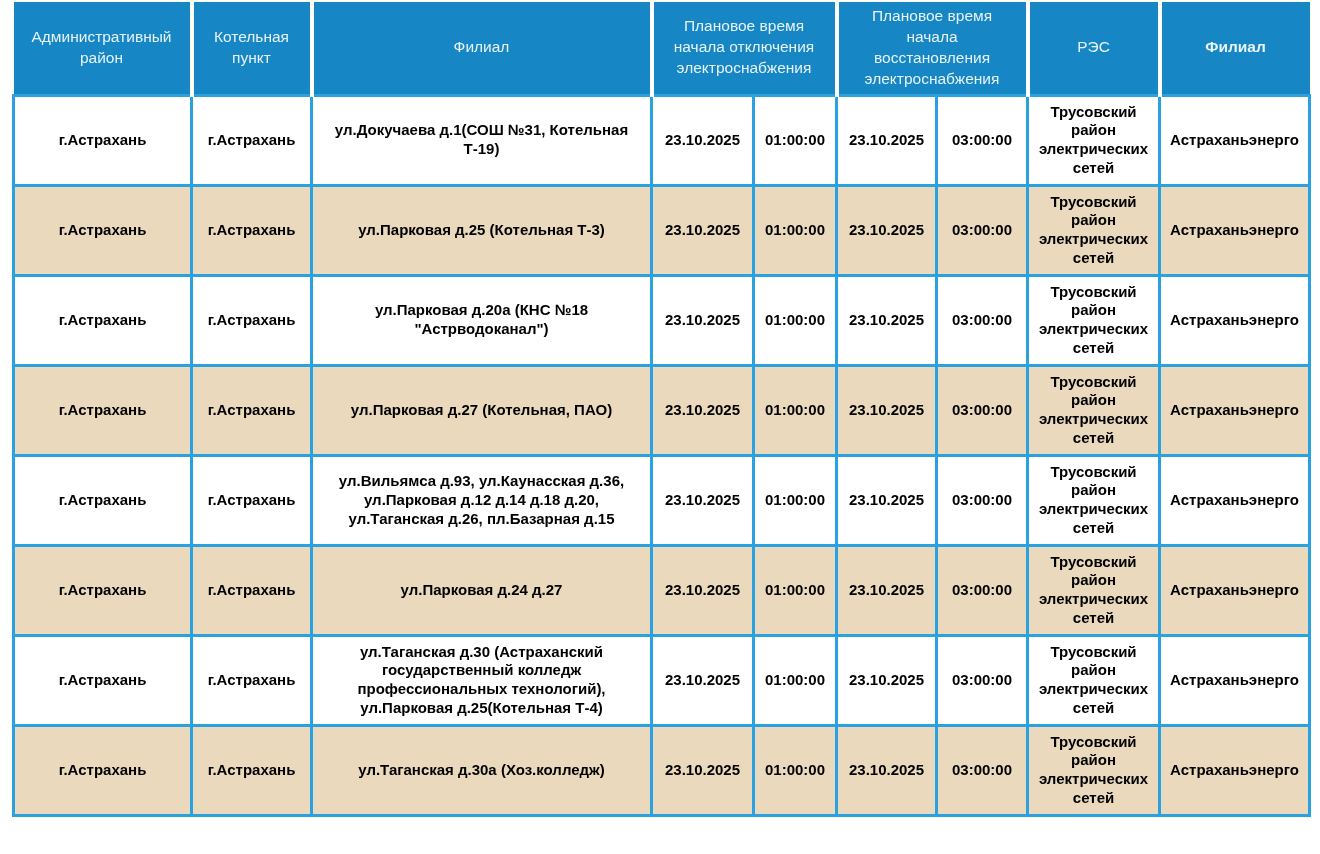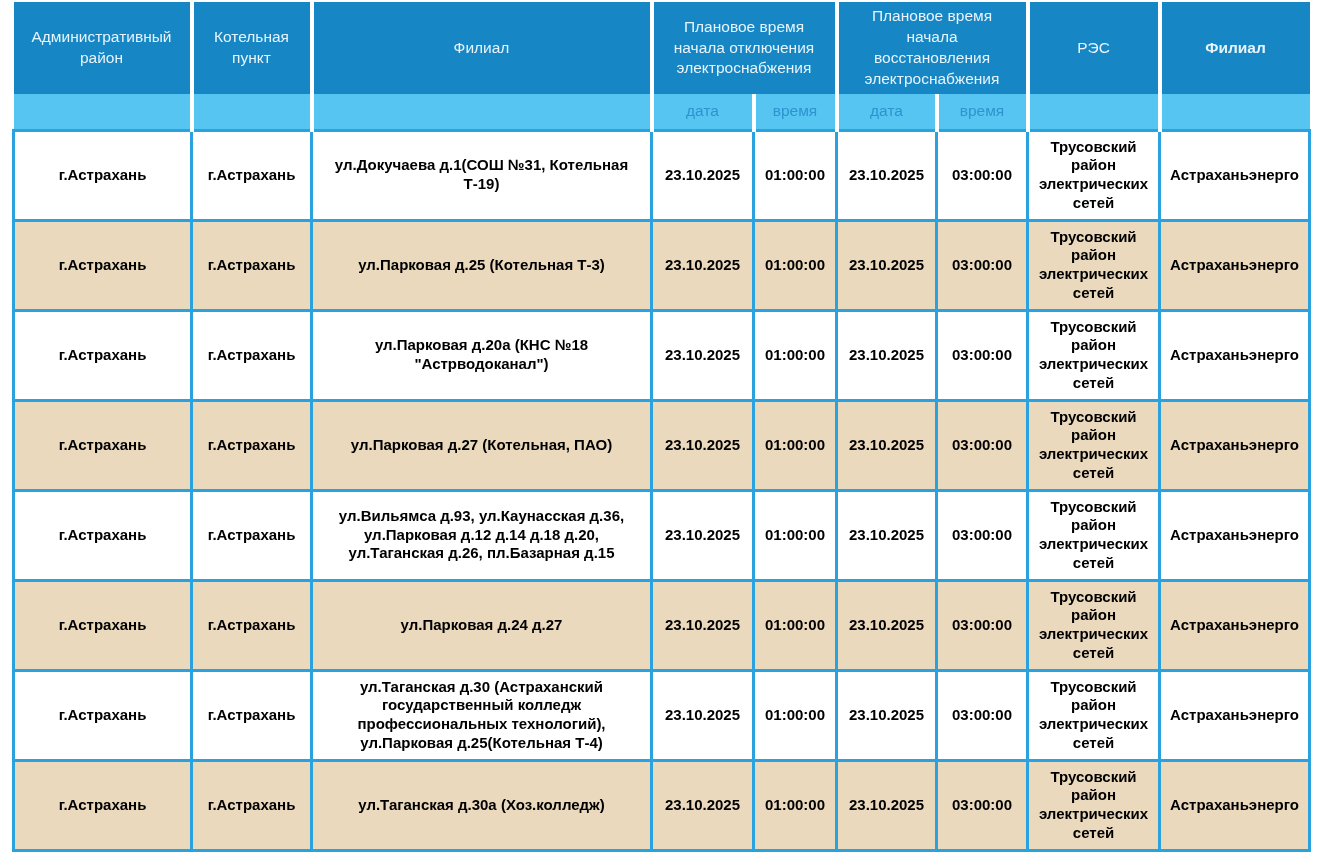--- a/index.html
+++ b/index.html
@@ -78,31 +78,20 @@
     </colgroup>
     <thead>
       <tr class="main-row">
         <th>Административный район</th>
         <th>Котельная пункт</th>
         <th>Филиал</th>
         <th colspan="2"><span class="wrap-narrow">Плановое время начала отключения электроснабжения</span></th>
         <th colspan="2"><span class="wrap-narrow">Плановое время начала восстановления электроснабжения</span></th>
         <th>РЭС</th>
         <th class="last">Филиал</th>
-      </tr>
-      <tr class="sub-row">
-        <th></th>
-        <th></th>
-        <th></th>
-        <th>дата</th>
-        <th>время</th>
-        <th>дата</th>
-        <th>время</th>
-        <th></th>
-        <th class="last"></th>
       </tr>
     </thead>
     <tbody>
       <tr>
         <td>г.Астрахань</td>
         <td>г.Астрахань</td>
         <td>ул.Докучаева д.1(СОШ №31, Котельная Т-19)</td>
         <td>23.10.2025</td>
         <td>01:00:00</td>
         <td>23.10.2025</td>

